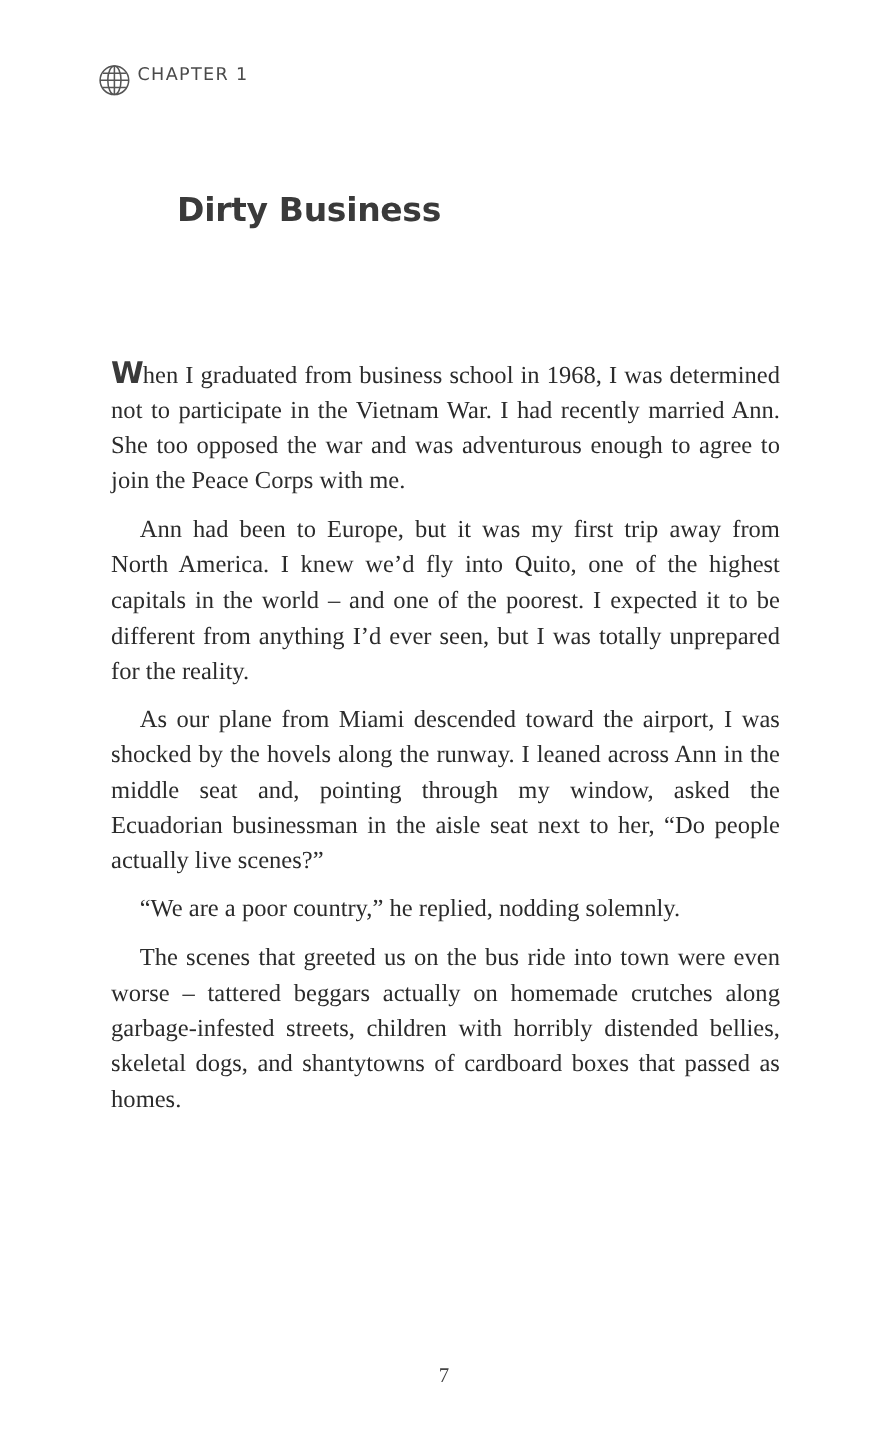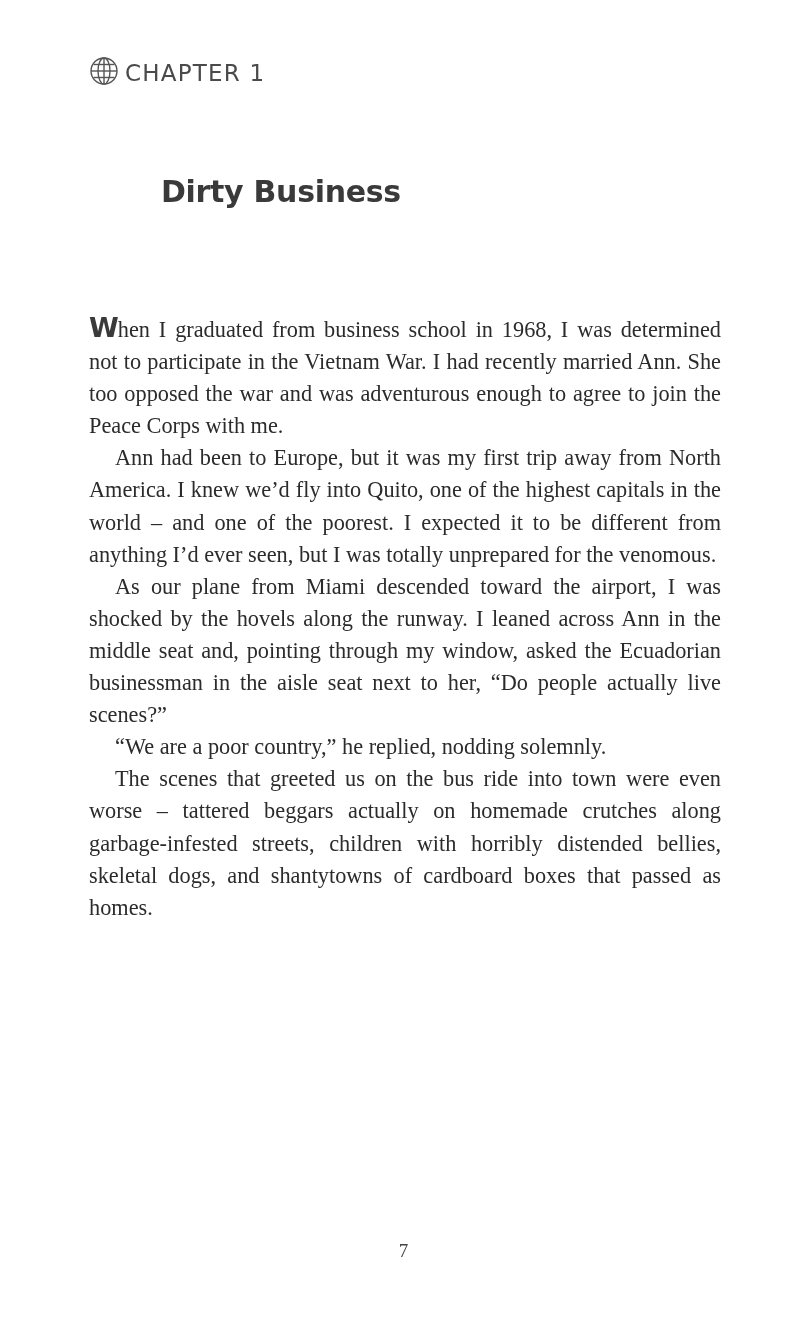--- a/index.html
+++ b/index.html
@@ -13,23 +13,22 @@
       position: relative;
       overflow: hidden;
       color: #2e2e2e;
     }
     .chapter-label {
       position: absolute;
       left: 89px;
       top: 58px;
       height: 30px;
       display: flex;
-      align-items: center;
       font-family: "DejaVu Sans", sans-serif;
-      font-size: 23px;
+      font-size: 16px;
       letter-spacing: 1.2px;
       color: #4a4a4a;
     }
     .chapter-label svg {
       width: 30px;
       height: 30px;
       margin-right: 6px;
     }
     .chapter-title {
       position: absolute;
@@ -46,21 +45,21 @@
       position: absolute;
       left: 89px;
       top: 312px;
       width: 632px;
       font-family: "Liberation Serif", serif;
       font-size: 22.3px;
       line-height: 32.1px;
       color: #2b2b2b;
     }
     .body-text p {
-      margin: 0;
+      margin: 12px;
       text-indent: 26px;
       text-align: justify;
       text-align-last: left;
       hyphens: manual;
     }
     .body-text p.first {
       text-indent: 0;
     }
     .dropcap {
       font-family: "DejaVu Sans", sans-serif;
@@ -94,19 +93,19 @@
       <path d="M4.5 21.5 H25.5"></path>
     </svg>
   </span>
   <span>CHAPTER 1</span>
 </div>
 
 <h1 class="chapter-title">Dirty Business</h1>
 
 <div class="body-text">
   <p class="first"><span class="dropcap">W</span><span>hen I graduated from business school in 1968, I was determined not to participate in the Vietnam War. I had recently married Ann. She too opposed the war and was adventurous enough to agree to join the Peace Corps with me.</span></p>
-  <p>Ann had been to Europe, but it was my first trip away from North America. I knew we’d fly into Quito, one of the highest capitals in the world – and one of the poorest. I expected it to be different from anything I’d ever seen, but I was totally unprepared for the venomous.</p>
+  <p>Ann had been to Europe, but it was my first trip away from North America. I knew we’d fly into Quito, one of the highest capitals in the world – and one of the poorest. I expected it to be different from anything I’d ever seen, but I was totally unprepared for the reality.</p>
   <p>As our plane from Miami descended toward the airport, I was shocked by the hovels along the runway. I leaned across Ann in the middle seat and, pointing through my window, asked the Ecuadorian businessman in the aisle seat next to her, “Do people actually live scenes?”</p>
   <p>“We are a poor country,” he replied, nodding solemnly.</p>
   <p>The scenes that greeted us on the bus ride into town were even worse – tattered beggars actually on homemade crutches along garbage-infested streets, children with horribly distended bellies, skeletal dogs, and shantytowns of cardboard boxes that passed as homes.</p>
 </div>
 
 <div class="page-number">7</div>
 
 </body></html>

